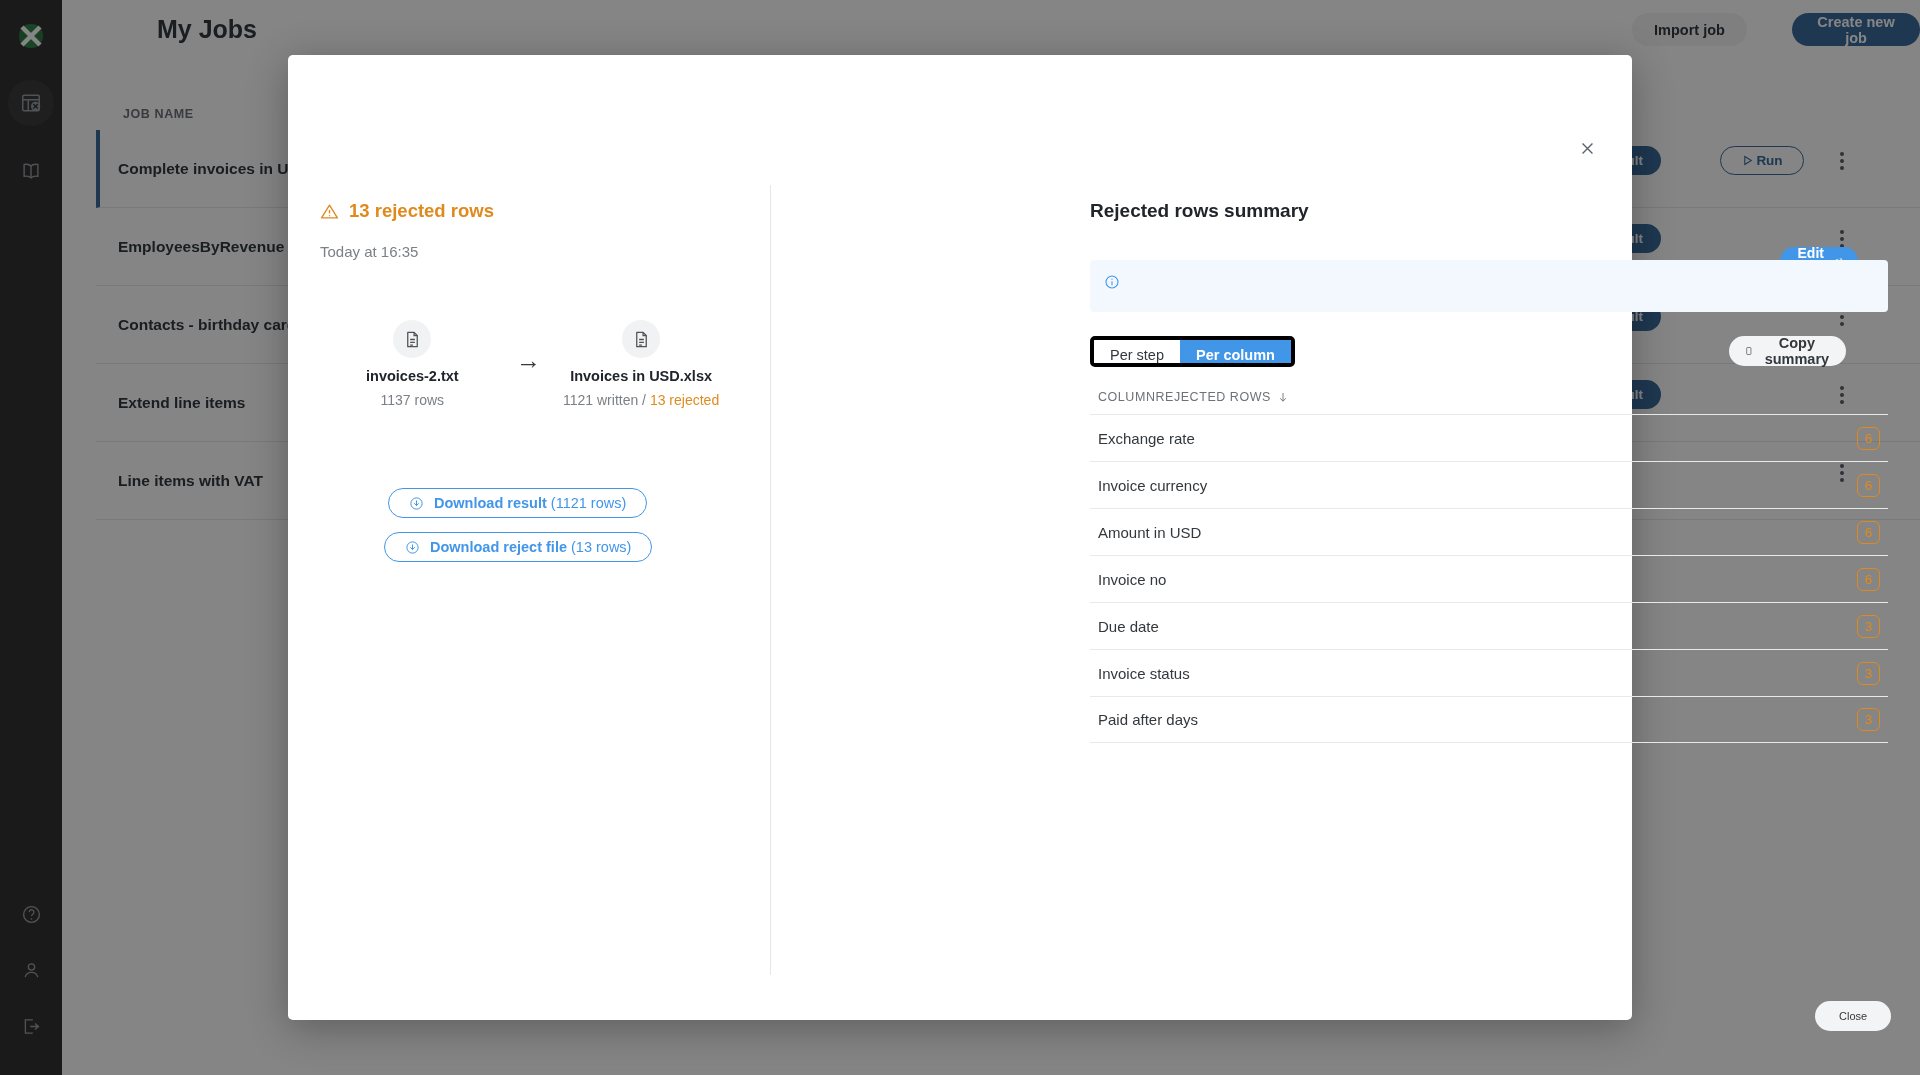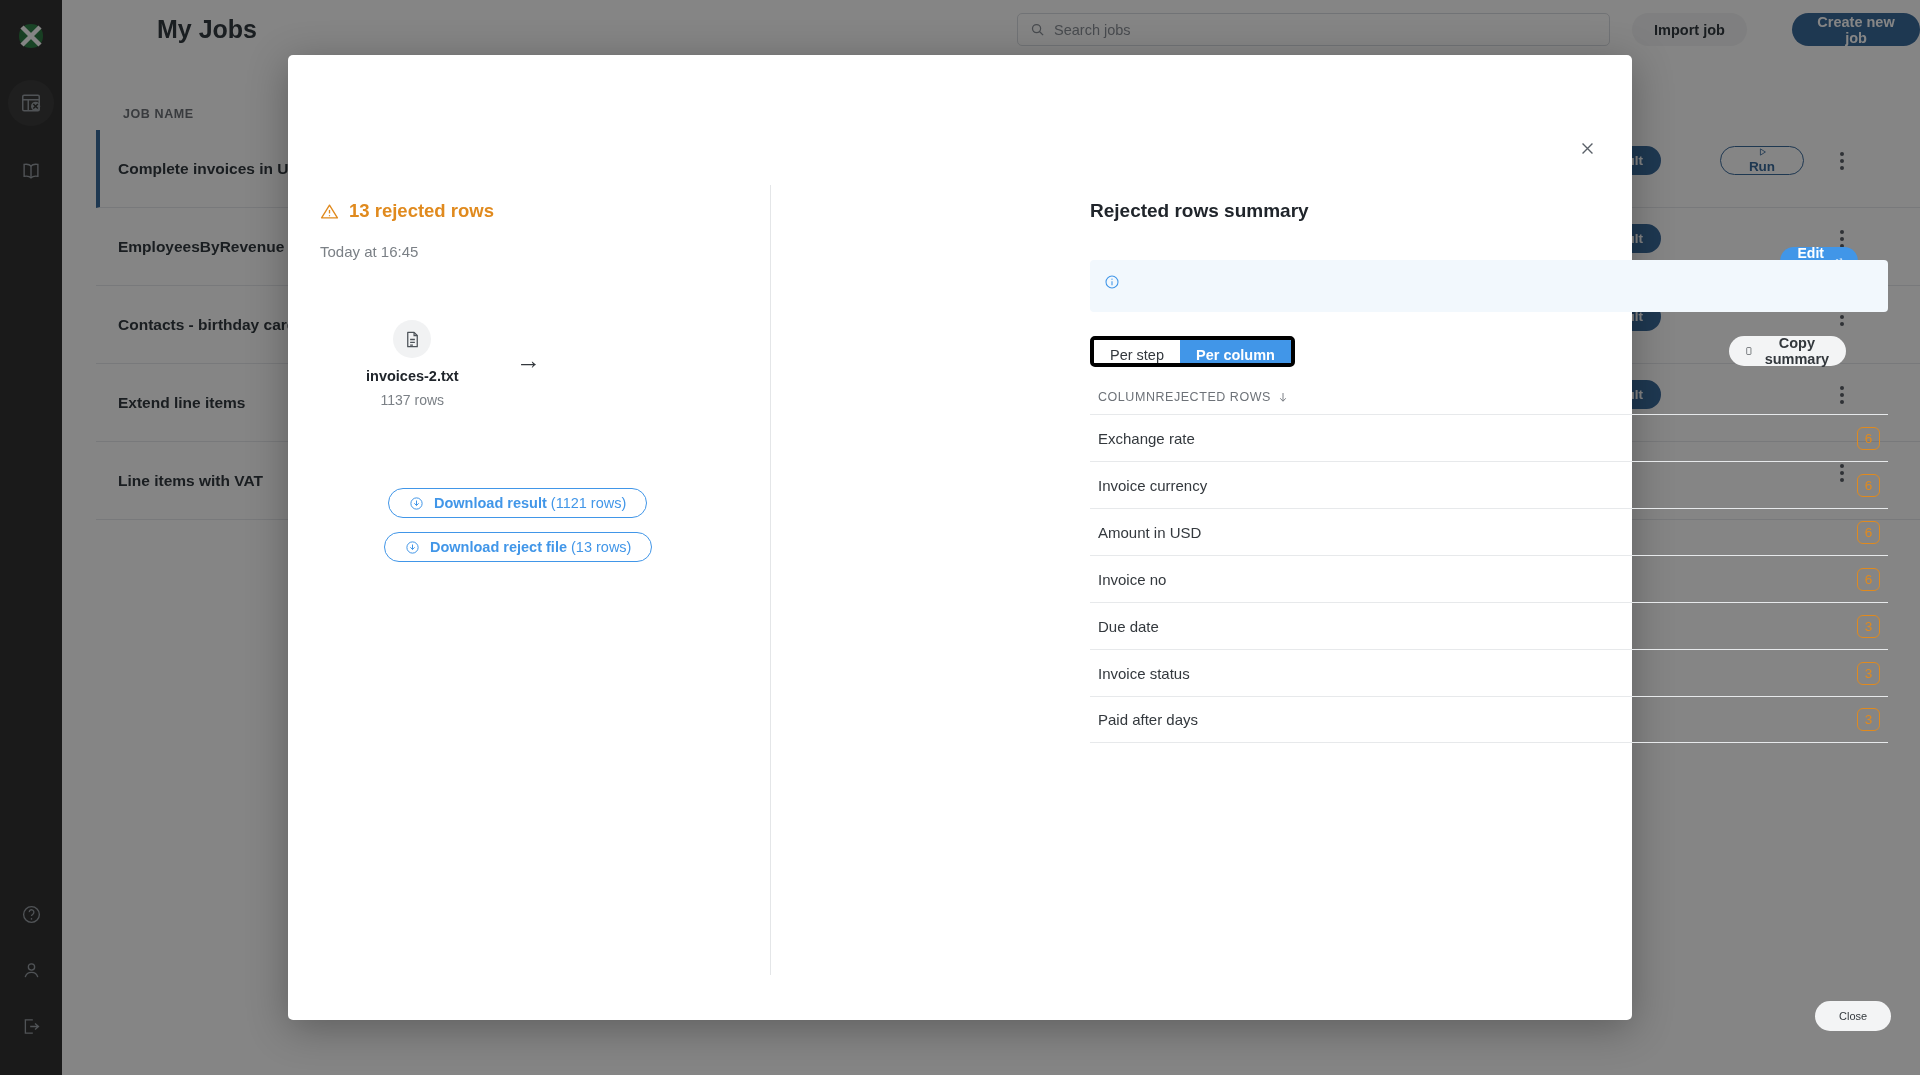--- a/index.html
+++ b/index.html
@@ -70,21 +70,21 @@
     position: absolute; left: 20px; top: 16px; height: 29px; padding: 0 18px;
     border-radius: 15px; background: #3b6b9c; color: #fff;
     font-size: 13.5px; font-weight: bold; display: flex; align-items: center;
     border: none; font-family: inherit; white-space: nowrap;
   }
   .written-note { position: absolute; left: 20px; top: 48px; font-size: 13px; color: #6d7278; }
   .btn-run {
     position: absolute; left: 220px; top: 16px; height: 29px; width: 84px;
     border-radius: 15px; border: 1.5px solid #3b6b9c; color: #3b6b9c;
     font-size: 13.5px; font-weight: bold; display: flex; align-items: center;
-    justify-content: center; gap: 2px; background: transparent; font-family: inherit; flex-direction: column;
+    justify-content: center; gap: 2px; background: transparent; font-family: inherit;
   }
   .kebab { position: absolute; left: 340px; top: 22px; display: flex; flex-direction: column; gap: 3px; }
   .kebab i { display: block; width: 4px; height: 4px; border-radius: 50%; background: #5a6068; }
 
   
   .scrim { position: absolute; inset: 0; background: rgba(0,0,0,0.48); }
 
   
   .modal {
     position: absolute; left: 288px; top: 55px; width: 1344px; height: 965px;
@@ -240,27 +240,20 @@
             <path d="M13.5 4.5H5v15h8.5"></path>
             <path d="M16 8.5l4 3.5-4 3.5M10.5 12H20"></path>
           </svg>
         </div>
       </div>
     </div>
 
     <div class="topbar">
       <div class="page-title">My Jobs</div>
 
-      <div class="search-box">
-        <svg width="15" height="15" viewBox="0 0 24 24" fill="none" stroke="#8b9097" stroke-width="2">
-          <circle cx="10.5" cy="10.5" r="6.5"></circle>
-            <path d="M15.5 15.5L21 21"></path>
-        </svg>
-        <span class="ph">Search jobs</span>
-      </div>
 
       <button class="btn-import">Import job</button>
       <button class="btn-create">Create new job</button>
     </div>
 
     <div class="list-head">JOB NAME</div>
 
     <div class="job-rows">
       <div class="job-row sel">
         <span class="job-name">Complete invoices in USD + late fees</span>
@@ -347,37 +340,50 @@
     <div class="divider-v"></div>
 
     <div class="rej-title">
       <svg width="19" height="19" viewBox="0 0 24 24" fill="none" stroke="#E08A1E" stroke-width="1.7">
         <path d="M12 4L22 20H2z" stroke-linejoin="round"></path>
         <path d="M12 10v4.4"></path>
           <circle cx="12" cy="17.3" r=".85" fill="#E08A1E" stroke="none"></circle>
       </svg>
       <span>13 rejected rows</span>
     </div>
-    <div class="rej-time">Today at 16:45</div>
+    <div class="rej-time">Today at 16:35</div>
 
     <div class="flow">
       <div class="flow-node" style="left:46px; top:0;">
         <div class="circ">
           <svg width="19" height="19" viewBox="0 0 24 24" fill="none" stroke="#4d5359" stroke-width="1.6">
             <path d="M6 3h8l4 4v14H6z" stroke-linejoin="round"></path>
               <path d="M14 3v4h4"></path>
             <path d="M9 12h6M9 15.5h6M9 19h3.5"></path>
           </svg>
         </div>
         <div class="fname">invoices-2.txt</div>
         <div class="fsub">1137 rows</div>
       </div>
 
       <div class="flow-arrow">→</div>
 
+      <div class="flow-node" style="left:243px; top:0;">
+        <div class="circ">
+          <svg width="19" height="19" viewBox="0 0 24 24" fill="none" stroke="#4d5359" stroke-width="1.6">
+            <path d="M6 3h8l4 4v14H6z" stroke-linejoin="round"></path>
+              <path d="M14 3v4h4"></path>
+            <path d="M9 12h6M9 15.5h6M9 19h3.5"></path>
+          </svg>
+        </div>
+        <div class="fname">Invoices in USD.xlsx</div>
+        <div class="fsub">
+          <span>1121 written / </span><span class="orange">13 rejected</span>
+        </div>
+      </div>
     </div>
 
     <button class="dl-btn" id="dl-result">
       <svg width="15" height="15" viewBox="0 0 24 24" fill="none" stroke="#4196E8" stroke-width="1.6">
         <circle cx="12" cy="12" r="9"></circle>
           <path d="M12 7.2v8M8.6 11.7l3.4 3.5 3.4-3.5"></path>
       </svg>
       <span><b>Download result</b> <span class="sub">(1121 rows)</span></span>
     </button>
 

